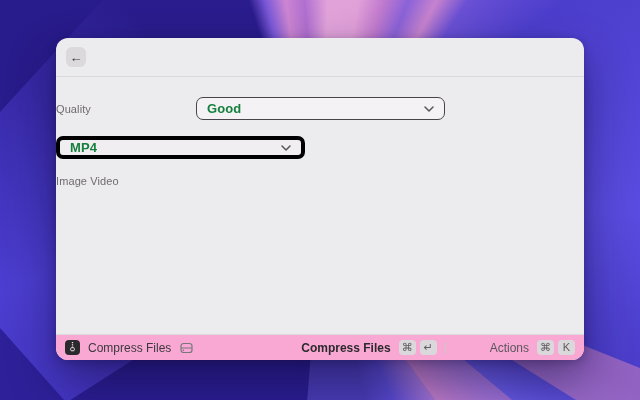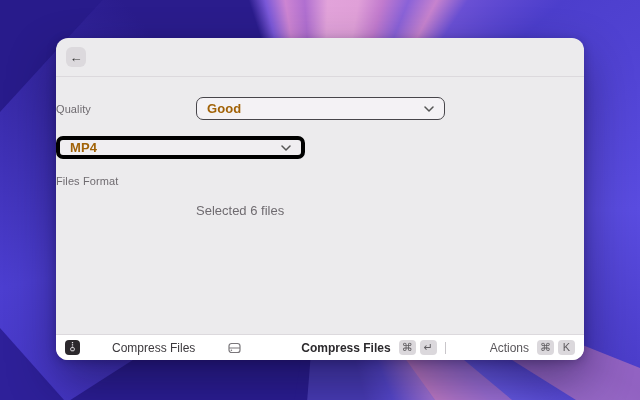--- a/index.html
+++ b/index.html
@@ -55,28 +55,28 @@
     width:124px;flex:0 0 auto;text-align:left;font-size:11px;color:#6f6b70;
     margin-right:16px;letter-spacing:.1px;
   }
   .dropdown{
     width:249px;height:23px;box-sizing:border-box;
     border:4px solid #000000;border-radius:7px;background:#f0eef1;
     display:flex;align-items:center;justify-content:space-between;
     padding:0 10px;
   }
   .dropdown.focused{border:1.5px solid #47454a;background:#f4f2f5;}
-  .dropdown-value{font-size:13px;font-weight:600;color:#a16207;letter-spacing:.1px;}
+  .dropdown-value{font-size:13px;font-weight:600;color:#15803d;letter-spacing:.1px;}
   .chev{display:flex;align-items:center;}
   .status-text{margin-left:140px;margin-top:11px;font-size:13px;color:#6f6b70;}
 
   
   .win-footer{
     flex:0 0 auto;height:25px;border-top:1px solid #dcd9dd;
-    display:flex;align-items:center;padding:0 9px;background:#ffffff;gap:24px;
+    display:flex;align-items:center;padding:0 9px;background:#f9a8d4;
   }
   .app-icon{
     width:15px;height:15px;border-radius:4px;background:#2c292d;
     display:flex;align-items:center;justify-content:center;flex:0 0 auto;
   }
   .command-title{margin-left:8px;font-size:12px;color:#3c393d;}
   .drive-icon{margin-left:9px;display:flex;align-items:center;}
   .footer-right{margin-left:auto;display:flex;align-items:center;}
   .action-group{display:flex;align-items:center;gap:4px;}
   .primary-label{font-size:12px;font-weight:700;color:#2c2a2d;margin-right:4px;}
@@ -129,24 +129,23 @@
         <span class="dropdown-value">MP4</span>
         <span class="chev">
           <svg width="10" height="6" viewBox="0 0 10 6">
               <path d="M1 1l4 4 4-4" stroke="#555" stroke-width="1.5" fill="none" stroke-linecap="round" stroke-linejoin="round"></path>
             </svg>
         </span>
       </div>
     </div>
 
     <div class="field-row">
-      <div class="field-label">Files Format</div>
+      <div class="field-label">Image Video</div>
     </div>
 
-    <div class="status-text">Selected 6 files</div>
 
   </div>
 
   <div class="win-footer">
 
     <div class="app-icon">
       <svg width="9" height="11" viewBox="0 0 9 11">
         <path d="M4.5 0v5" stroke="#e8e6ea" stroke-width="1.3" stroke-dasharray="1.2 1"></path>
         <rect x="2.7" y="5.6" width="3.6" height="3.2" rx="1" fill="none" stroke="#e8e6ea" stroke-width="1"></rect>
       </svg>

